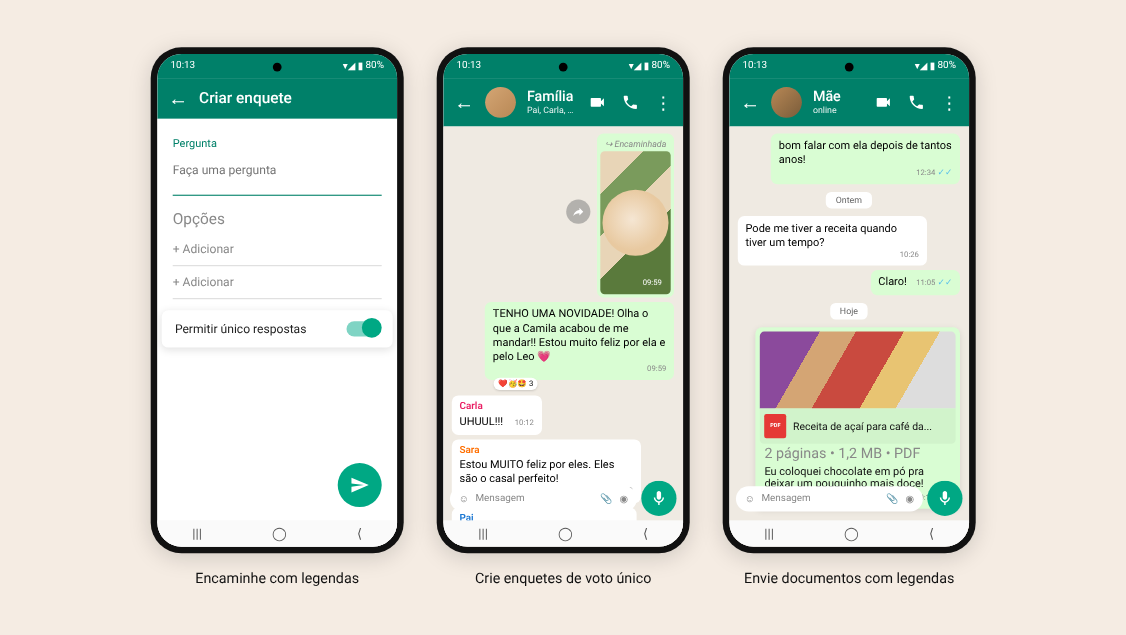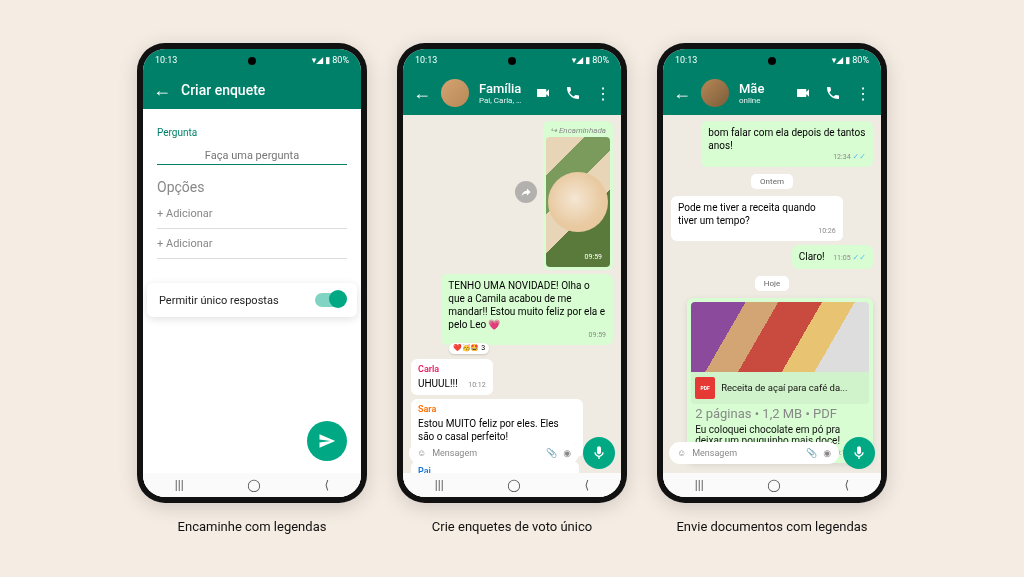--- a/index.html
+++ b/index.html
@@ -15,21 +15,21 @@
 .header-title { font-size: 14px; font-weight: 500; }
 .avatar { width: 28px; height: 28px; border-radius: 50%; background: linear-gradient(135deg, #d4a574, #b88855); flex-shrink: 0; }
 .header-info { flex: 1; min-width: 0; }
 .header-name { font-size: 13px; font-weight: 500; }
 .header-sub { font-size: 8px; opacity: 0.9; white-space: nowrap; overflow: hidden; text-overflow: ellipsis; }
 .header-actions { display: flex; gap: 14px; align-items: center; }
 .header-icon { width: 16px; height: 16px; }
 .body { flex: 1; background: #efeae2; overflow: hidden; position: relative; }
 .body-poll { background: #fff; padding: 10px 14px 0; }
 .section-label { color: #008069; font-size: 10px; margin-bottom: 6px; margin-top: 8px; }
-.input-line { border: none; border-bottom: 1.5px solid #008069; padding: 4px 0 2px; font-size: 11px; color: #888; width: 100%; outline: none; background: transparent; text-align: center; }
+.input-line { border: none; border-bottom: 1.5px solid #008069; padding: 4px 0 16px; font-size: 11px; color: #888; width: 100%; outline: none; background: transparent; }
 .opt-label { color: #888; font-size: 14px; margin-top: 14px; margin-bottom: 4px; }
 .add-option { color: #888; font-size: 11px; padding: 8px 0; border-bottom: 1px solid #ddd; }
 .toggle-card { background: #fff; border-radius: 6px; padding: 10px 12px; margin: 14px 4px 0; box-shadow: 0 2px 8px rgba(0,0,0,0.12); display: flex; justify-content: space-between; align-items: center; font-size: 11px; color: #222; position: absolute; left: 0; right: 0; top: 160px; }
 .toggle { width: 30px; height: 14px; background: #7fd4c4; border-radius: 10px; position: relative; }
 .toggle::after { content: ""; position: absolute; right: -2px; top: -3px; width: 18px; height: 18px; background: #00a884; border-radius: 50%; }
 .fab { position: absolute; bottom: 36px; right: 14px; width: 40px; height: 40px; background: #00a884; border-radius: 50%; display: flex; align-items: center; justify-content: center; }
 .chat-body { padding: 6px 8px 50px; display: flex; flex-direction: column; gap: 4px; height: 100%; overflow-y: auto; }
 .bubble { border-radius: 6px; padding: 5px 7px; font-size: 10px; line-height: 1.3; max-width: 85%; position: relative; }
 .bubble.out { background: #d9fdd3; align-self: flex-end; }
 .bubble.in { background: #fff; align-self: flex-start; }

